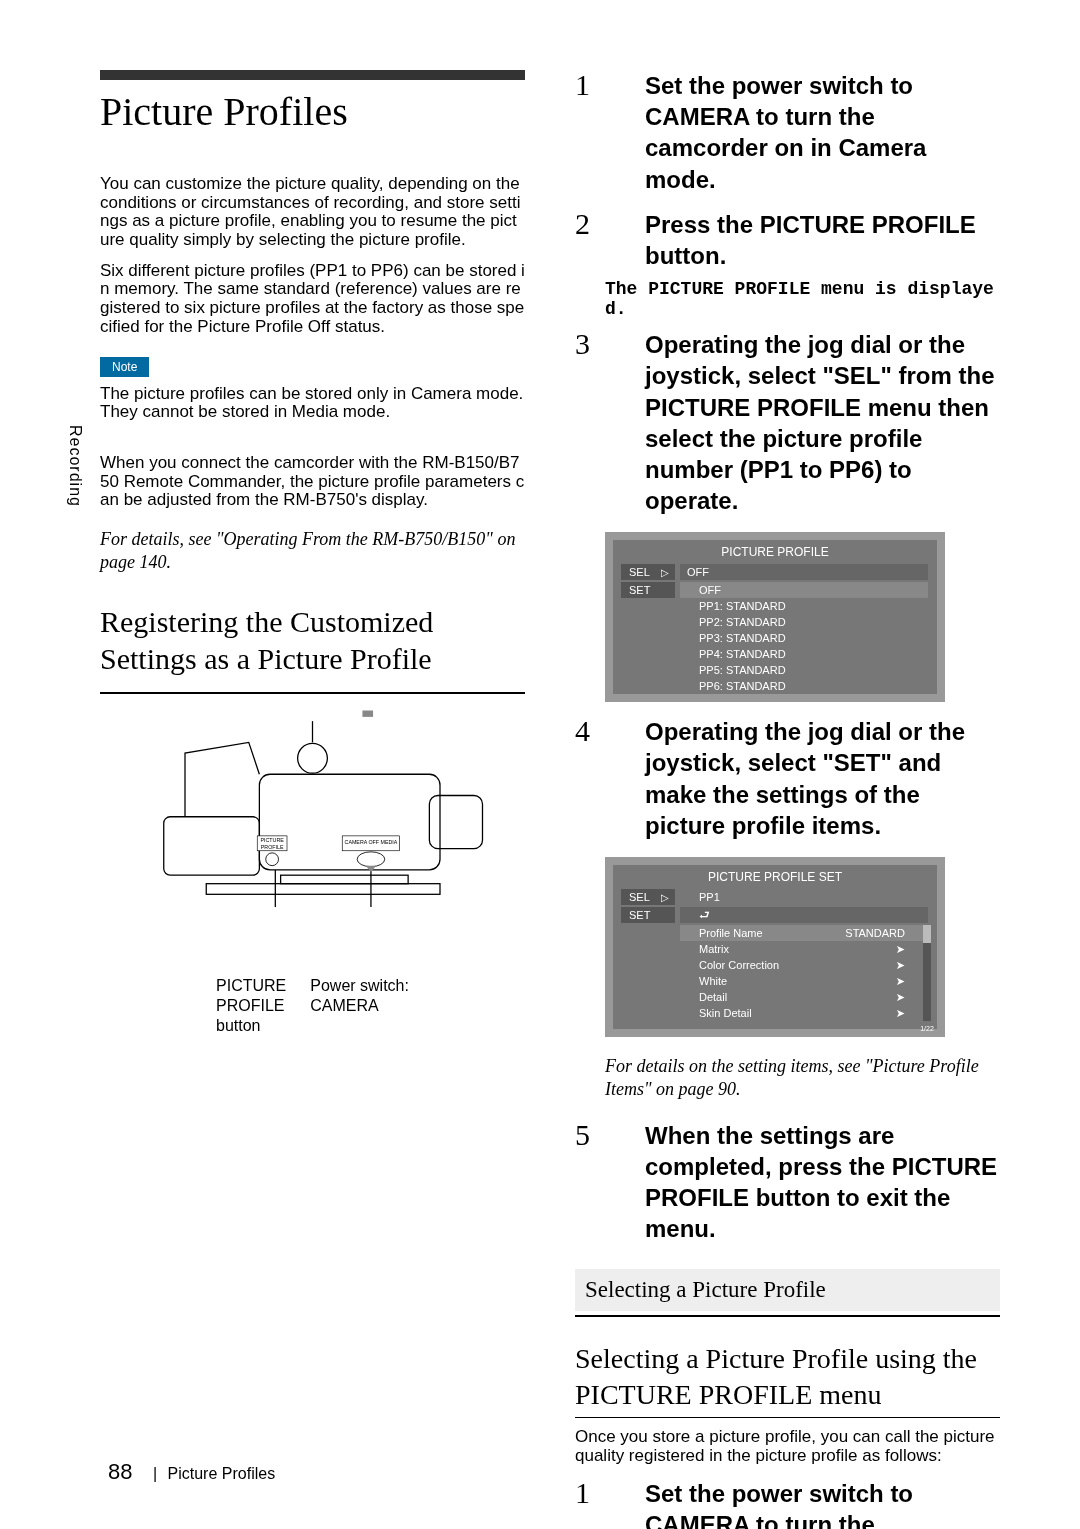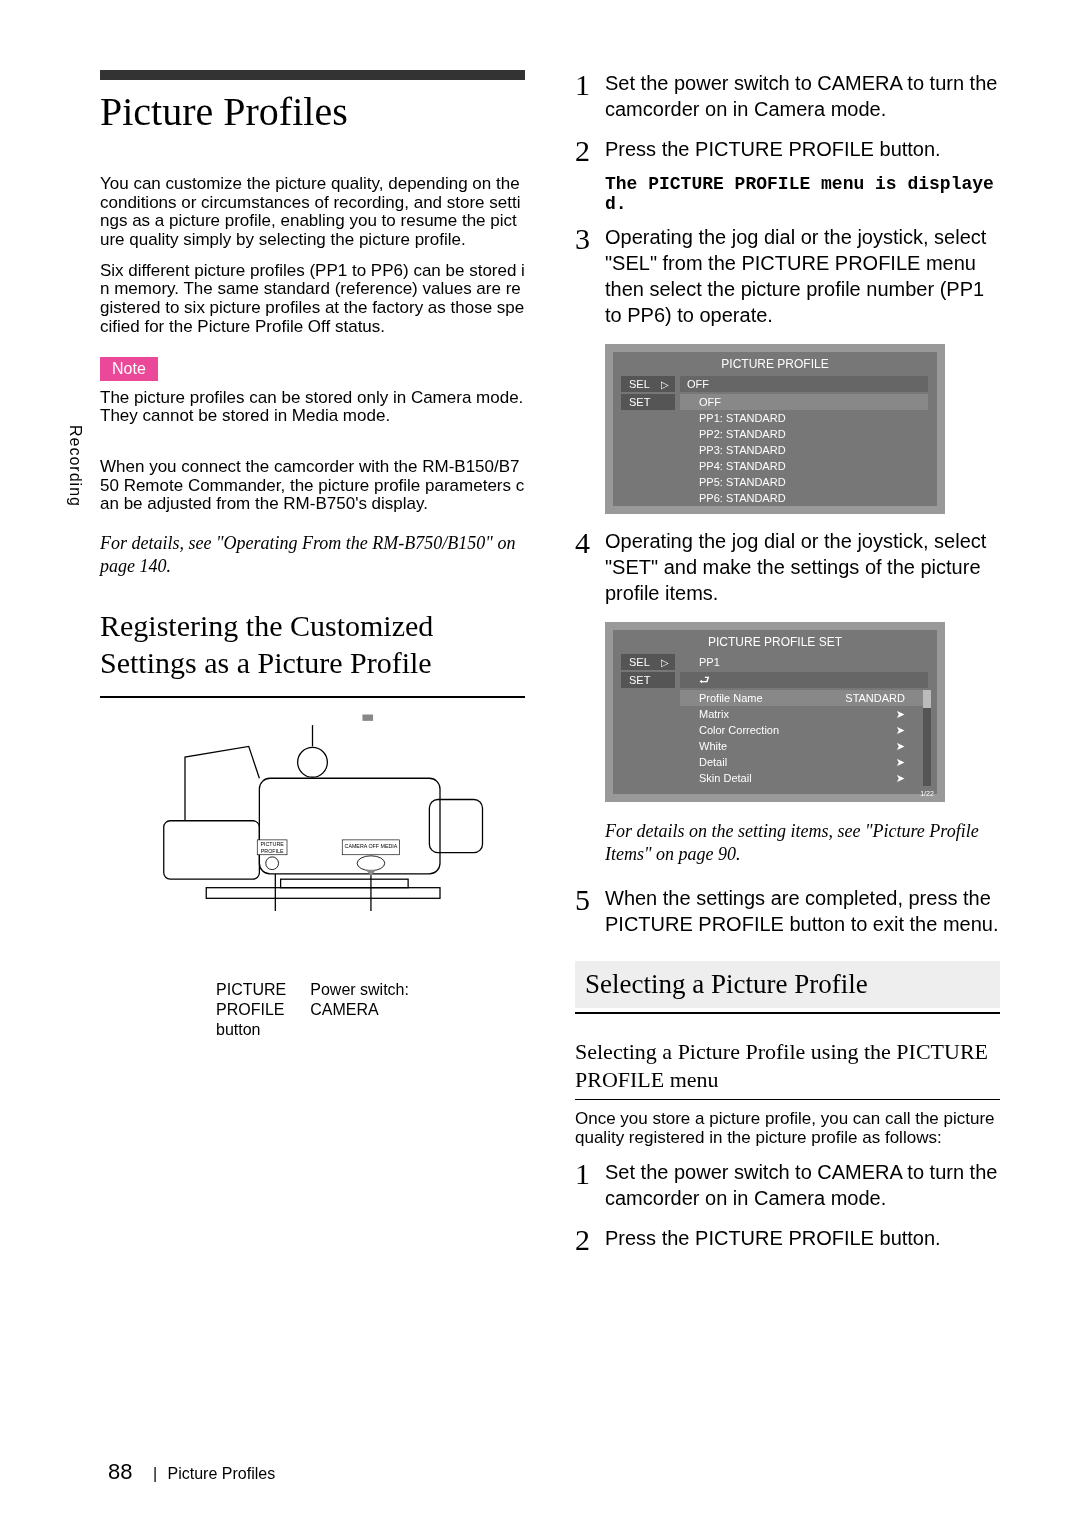--- a/index.html
+++ b/index.html
@@ -43,25 +43,25 @@
   }
   .body-text {
     font-family: Arial, sans-serif;
     font-size: 17px;
     line-height: 1.1;
     margin-bottom: 12px;
     word-break: break-all;
   }
   .note-badge {
     display: inline-block;
-    background: #ec4899;
+    background: #0369a1;
     color: #fff;
     padding: 3px 12px;
     font-family: Arial, sans-serif;
-    font-size: 16px;
+    font-size: 12px;
     margin: 8px 0;
   }
   .italic-note {
     font-style: italic;
     font-size: 18px;
     margin: 18px 0;
     line-height: 1.3;
   }
   .section-heading {
     font-size: 30px;
@@ -95,49 +95,50 @@
     margin-bottom: 14px;
   }
   .step-num {
     font-size: 30px;
     font-family: Georgia, serif;
     line-height: 1;
     min-width: 18px;
   }
   .step-text {
     font-family: Arial, sans-serif;
-    font-weight: normal;
-    font-size: 20px;
+    font-weight: bold;
+    font-size: 24px;
     line-height: 1.3;
     flex: 1;
+    margin-left: 40px;
   }
   .step-sub {
     font-family: Liberation Mono, monospace;
     font-weight: bold;
     font-size: 18px;
     margin-left: 30px;
     margin-top: -6px;
     margin-bottom: 10px;
     word-break: break-all;
   }
   .menu-screenshot {
     margin: 16px 0 14px 30px;
   }
   .menu-screenshot svg { display:block; }
   .sub-heading-box {
     background: #eee;
     padding: 8px 10px;
     margin-top: 24px;
   }
   .sub-heading {
-    font-size: 27px;
+    font-size: 23px;
     font-weight: normal;
   }
   .sub-heading-2 {
-    font-size: 22px;
+    font-size: 28px;
     font-weight: normal;
     margin: 24px 0 3px 0;
     line-height: 1.3;
   }
   .footer {
     position: absolute;
     bottom: 44px;
     left: 108px;
     font-family: Arial, sans-serif;
     font-size: 16px;

